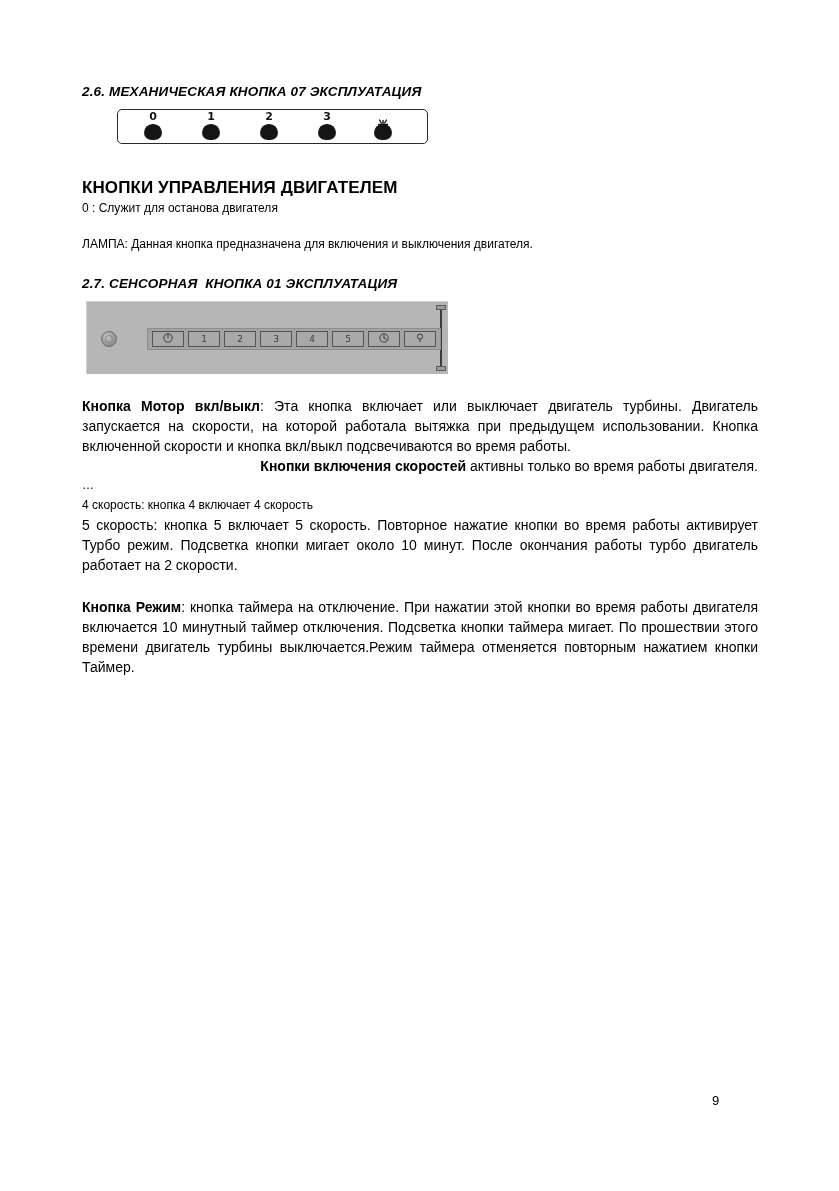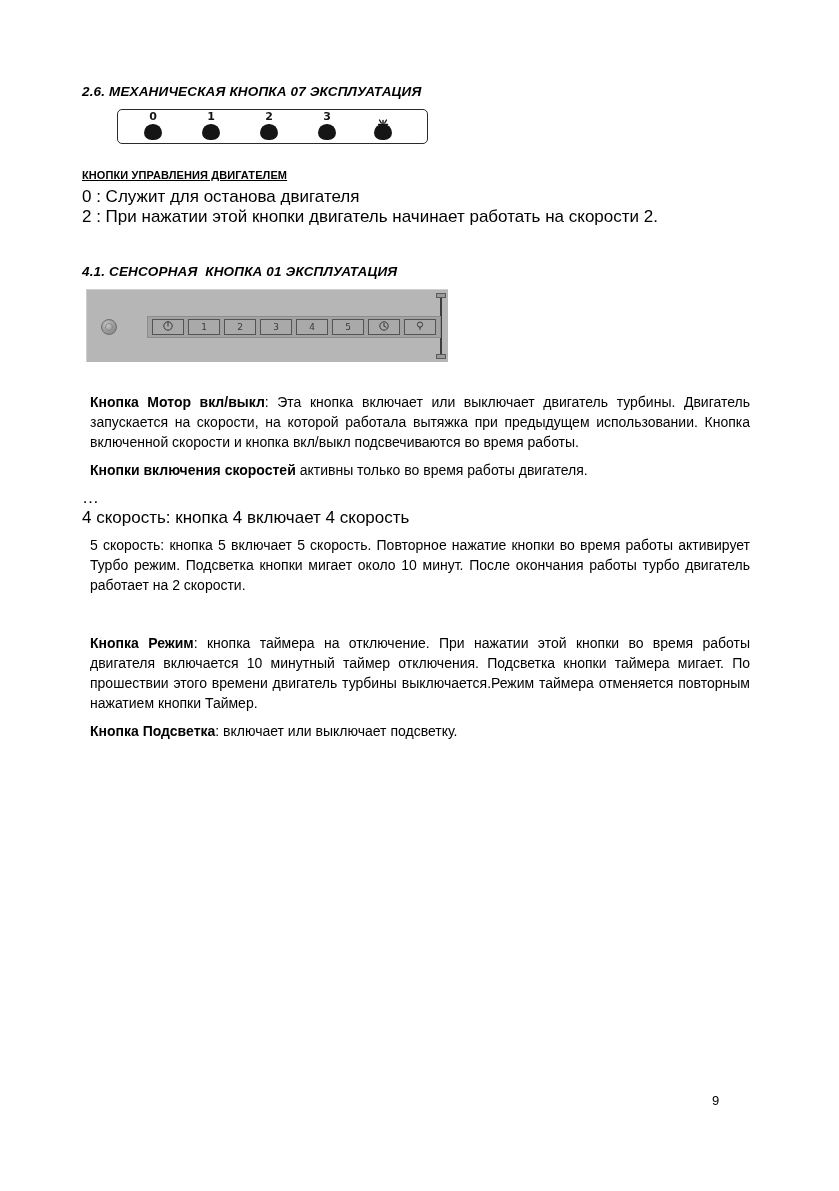--- a/index.html
+++ b/index.html
@@ -37,43 +37,42 @@
     font-size: 13.5px;
     font-weight: bold;
     font-style: italic;
     letter-spacing: 0.15px;
     margin: 0 0 9px 0;
     line-height: 16px;
     white-space: pre;
   }
 
   .block-heading {
-    font-size: 11px;
+    font-size: 17px;
     font-weight: bold;
-    margin: 0 0 2px 0;
+    margin: 12px 0 2px 0;
     line-height: 19px;
     letter-spacing: 0.1px;
-    text-decoration: underline;
   }
 
   
   .line {
-    font-size: 17px;
+    font-size: 12px;
     line-height: 19.5px;
     margin: 0;
     white-space: pre-wrap;
   }
 
   .para {
     font-size: 14px;
     line-height: 20px;
-    margin: 8px;
+    margin: 0;
     text-align: justify;
   }
-  .para.nojust { text-align: left; }
+  .para.nojust { text-align: right; }
 
   .b { font-weight: bold; }
   .gap-md { height: 16px; }
   .gap-lg { height: 22px; }
 
   
   .mech-panel-wrap {
     margin: 4px 0 0 35px;
   }
   .mech-panel {
@@ -261,28 +260,28 @@
         </div>
 
       </div>
     </div>
 
     <div class="gap-lg"></div>
 
     <h3 class="block-heading">КНОПКИ УПРАВЛЕНИЯ ДВИГАТЕЛЕМ</h3>
 
     <p class="line">0 : Служит для останова двигателя</p>
-    <p class="line">2 : При нажатии этой кнопки двигатель начинает работать на скорости 2.</p>
 
     <div class="gap-md"></div>
 
+    <p class="line">ЛАМПА: Данная кнопка предназначена для включения и выключения двигателя.</p>
 
     <div class="gap-lg"></div>
 
-    <h2 class="section-heading">4.1. СЕНСОРНАЯ  КНОПКА 01 ЭКСПЛУАТАЦИЯ</h2>
+    <h2 class="section-heading">2.7. СЕНСОРНАЯ  КНОПКА 01 ЭКСПЛУАТАЦИЯ</h2>
 
     <div class="touch-panel-wrap">
       <div class="touch-panel">
 
         <div class="touch-inner-edge"></div>
         <div class="touch-edge-nub top"></div>
         <div class="touch-edge-nub bottom"></div>
 
         <div class="touch-screw"></div>
 
@@ -348,18 +347,17 @@
 
     <p class="line">…</p>
     <p class="line">4 скорость: кнопка 4 включает 4 скорость</p>
 
     <p class="para">5 скорость: кнопка 5 включает 5 скорость. Повторное нажатие кнопки во время работы активирует Турбо режим. Подсветка кнопки мигает около 10 минут. После окончания работы турбо двигатель работает на 2 скорости.</p>
 
     <div class="gap-lg"></div>
 
     <p class="para"><span class="b">Кнопка Режим</span><span>: кнопка таймера на отключение. При нажатии этой кнопки во время работы двигателя включается 10 минутный таймер отключения. Подсветка кнопки таймера мигает. По прошествии этого времени двигатель турбины выключается.Режим таймера отменяется повторным нажатием кнопки Таймер.</span></p>
 
-    <p class="para nojust"><span class="b">Кнопка Подсветка</span><span>: включает или выключает подсветку.</span></p>
 
   </div>
 
   <div class="page-number">9</div>
 </div>
 
 </body></html>

